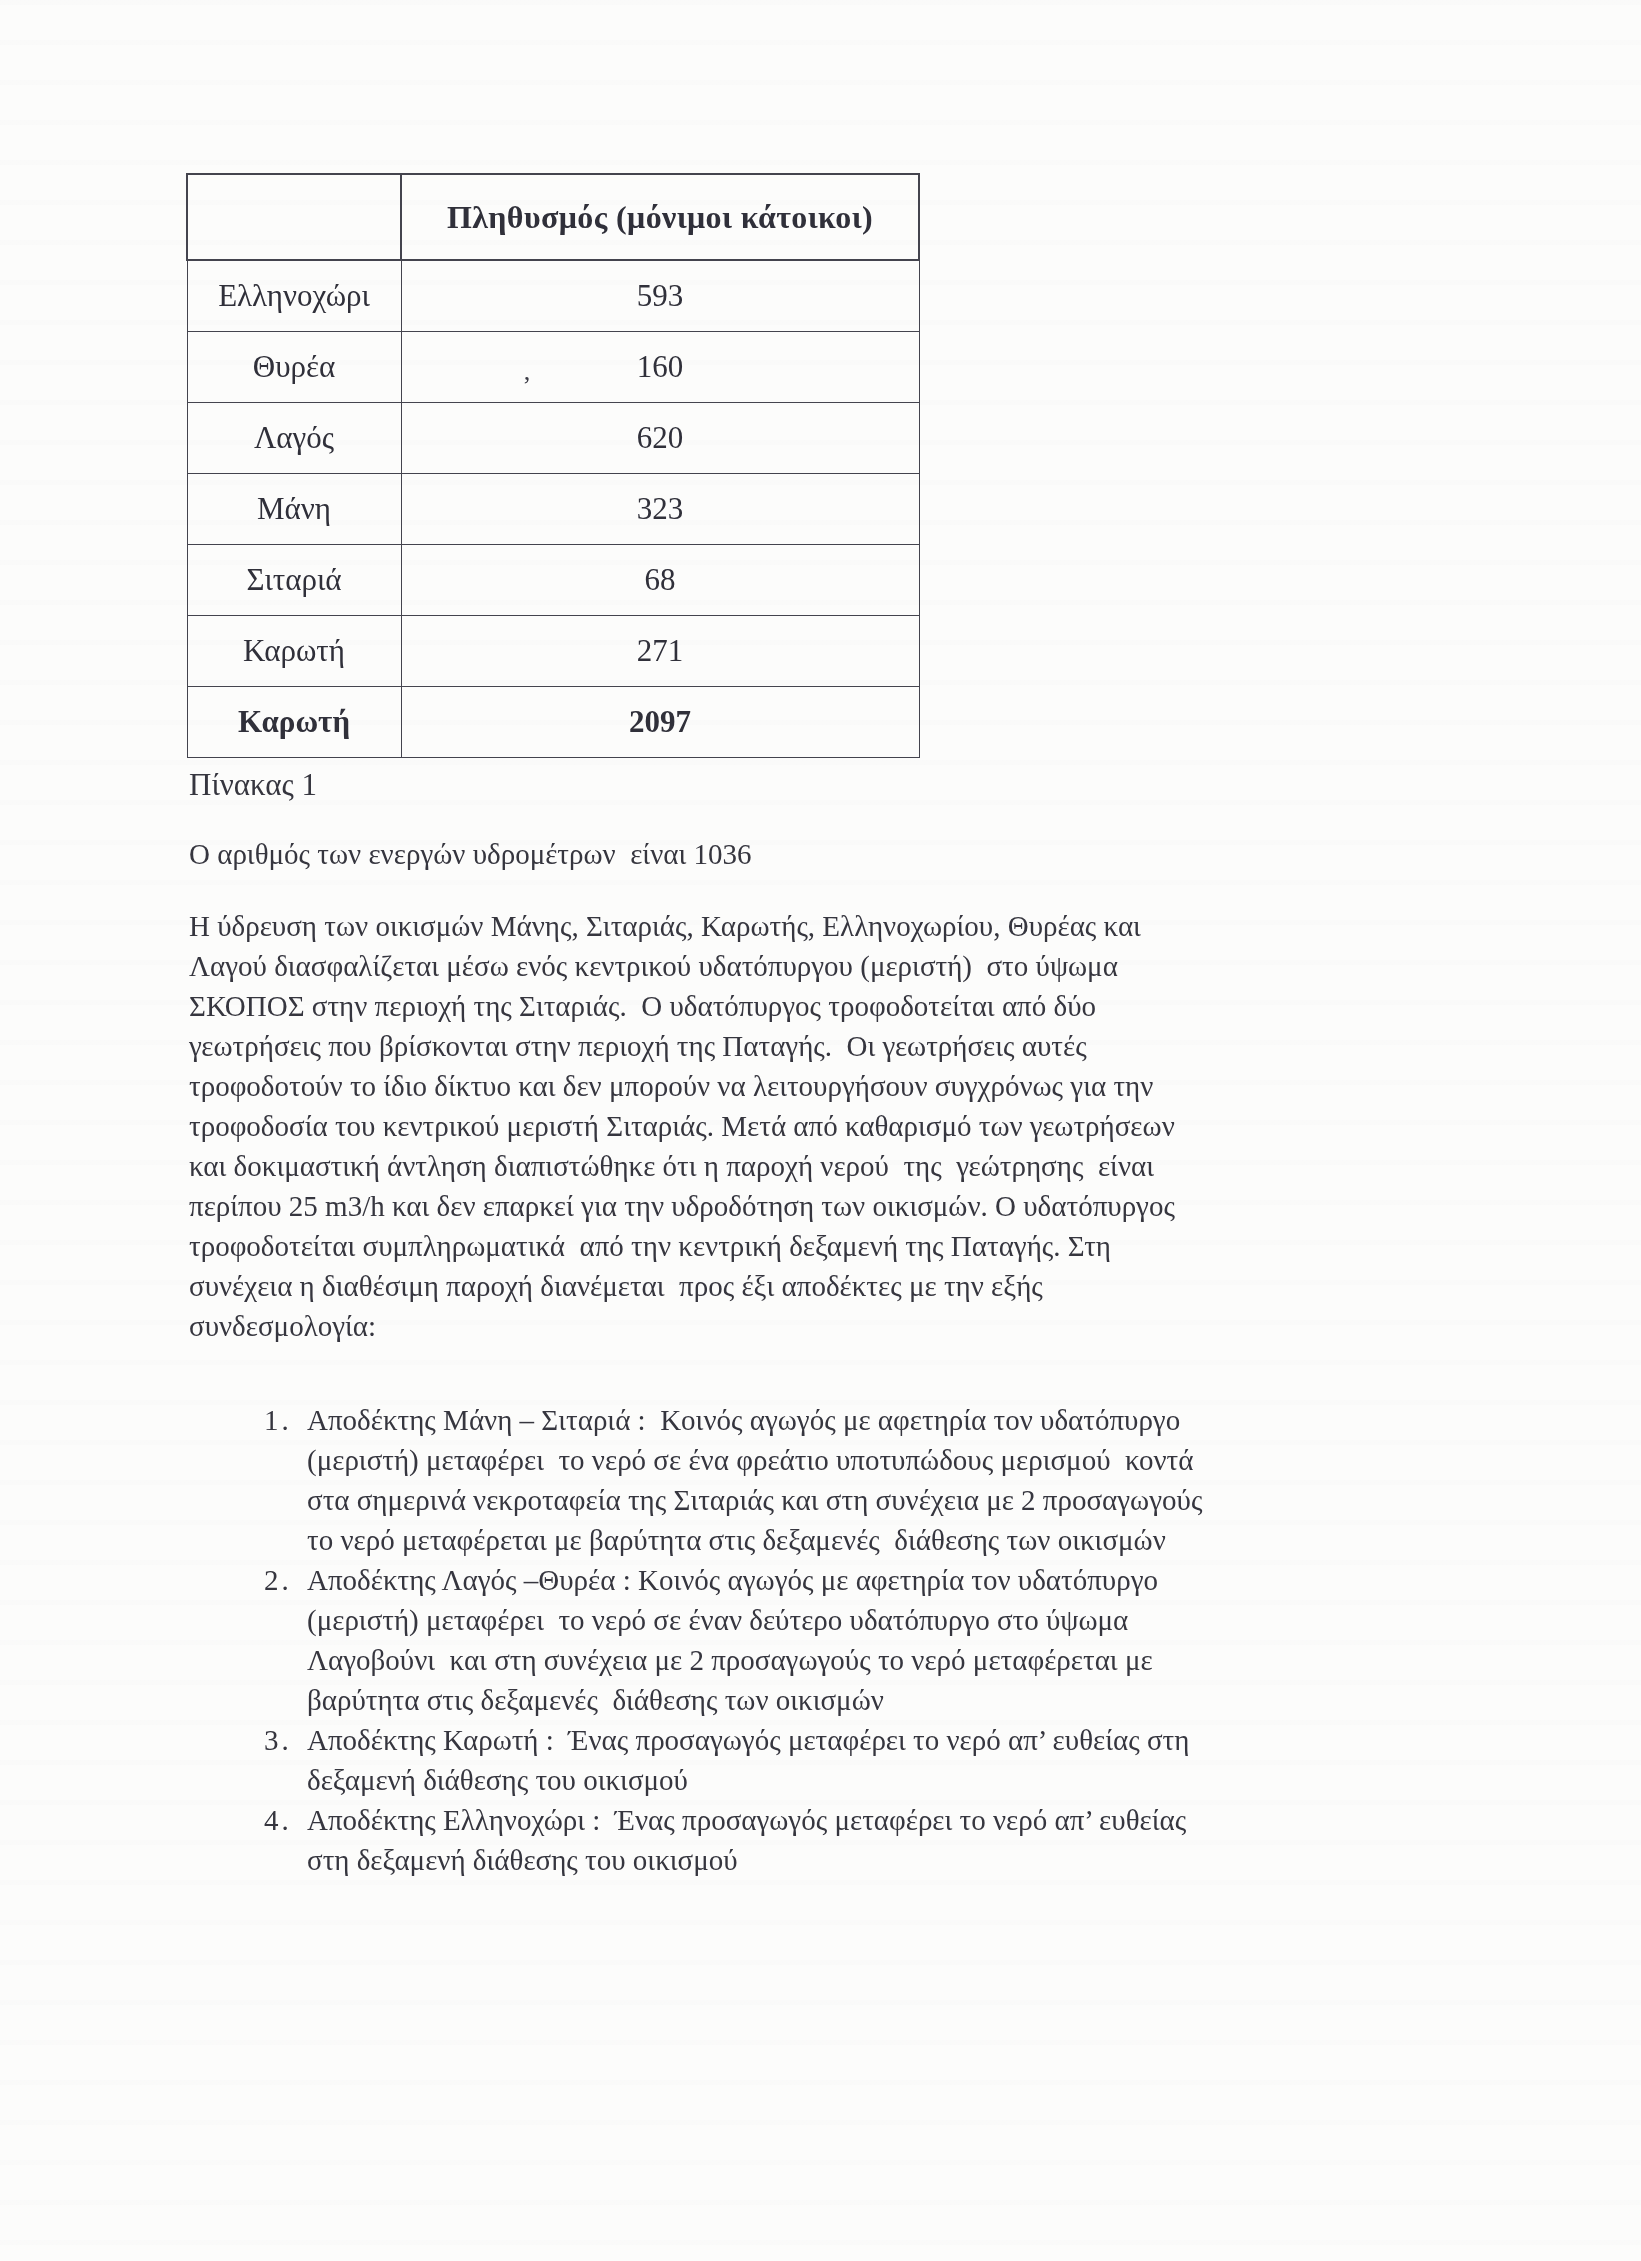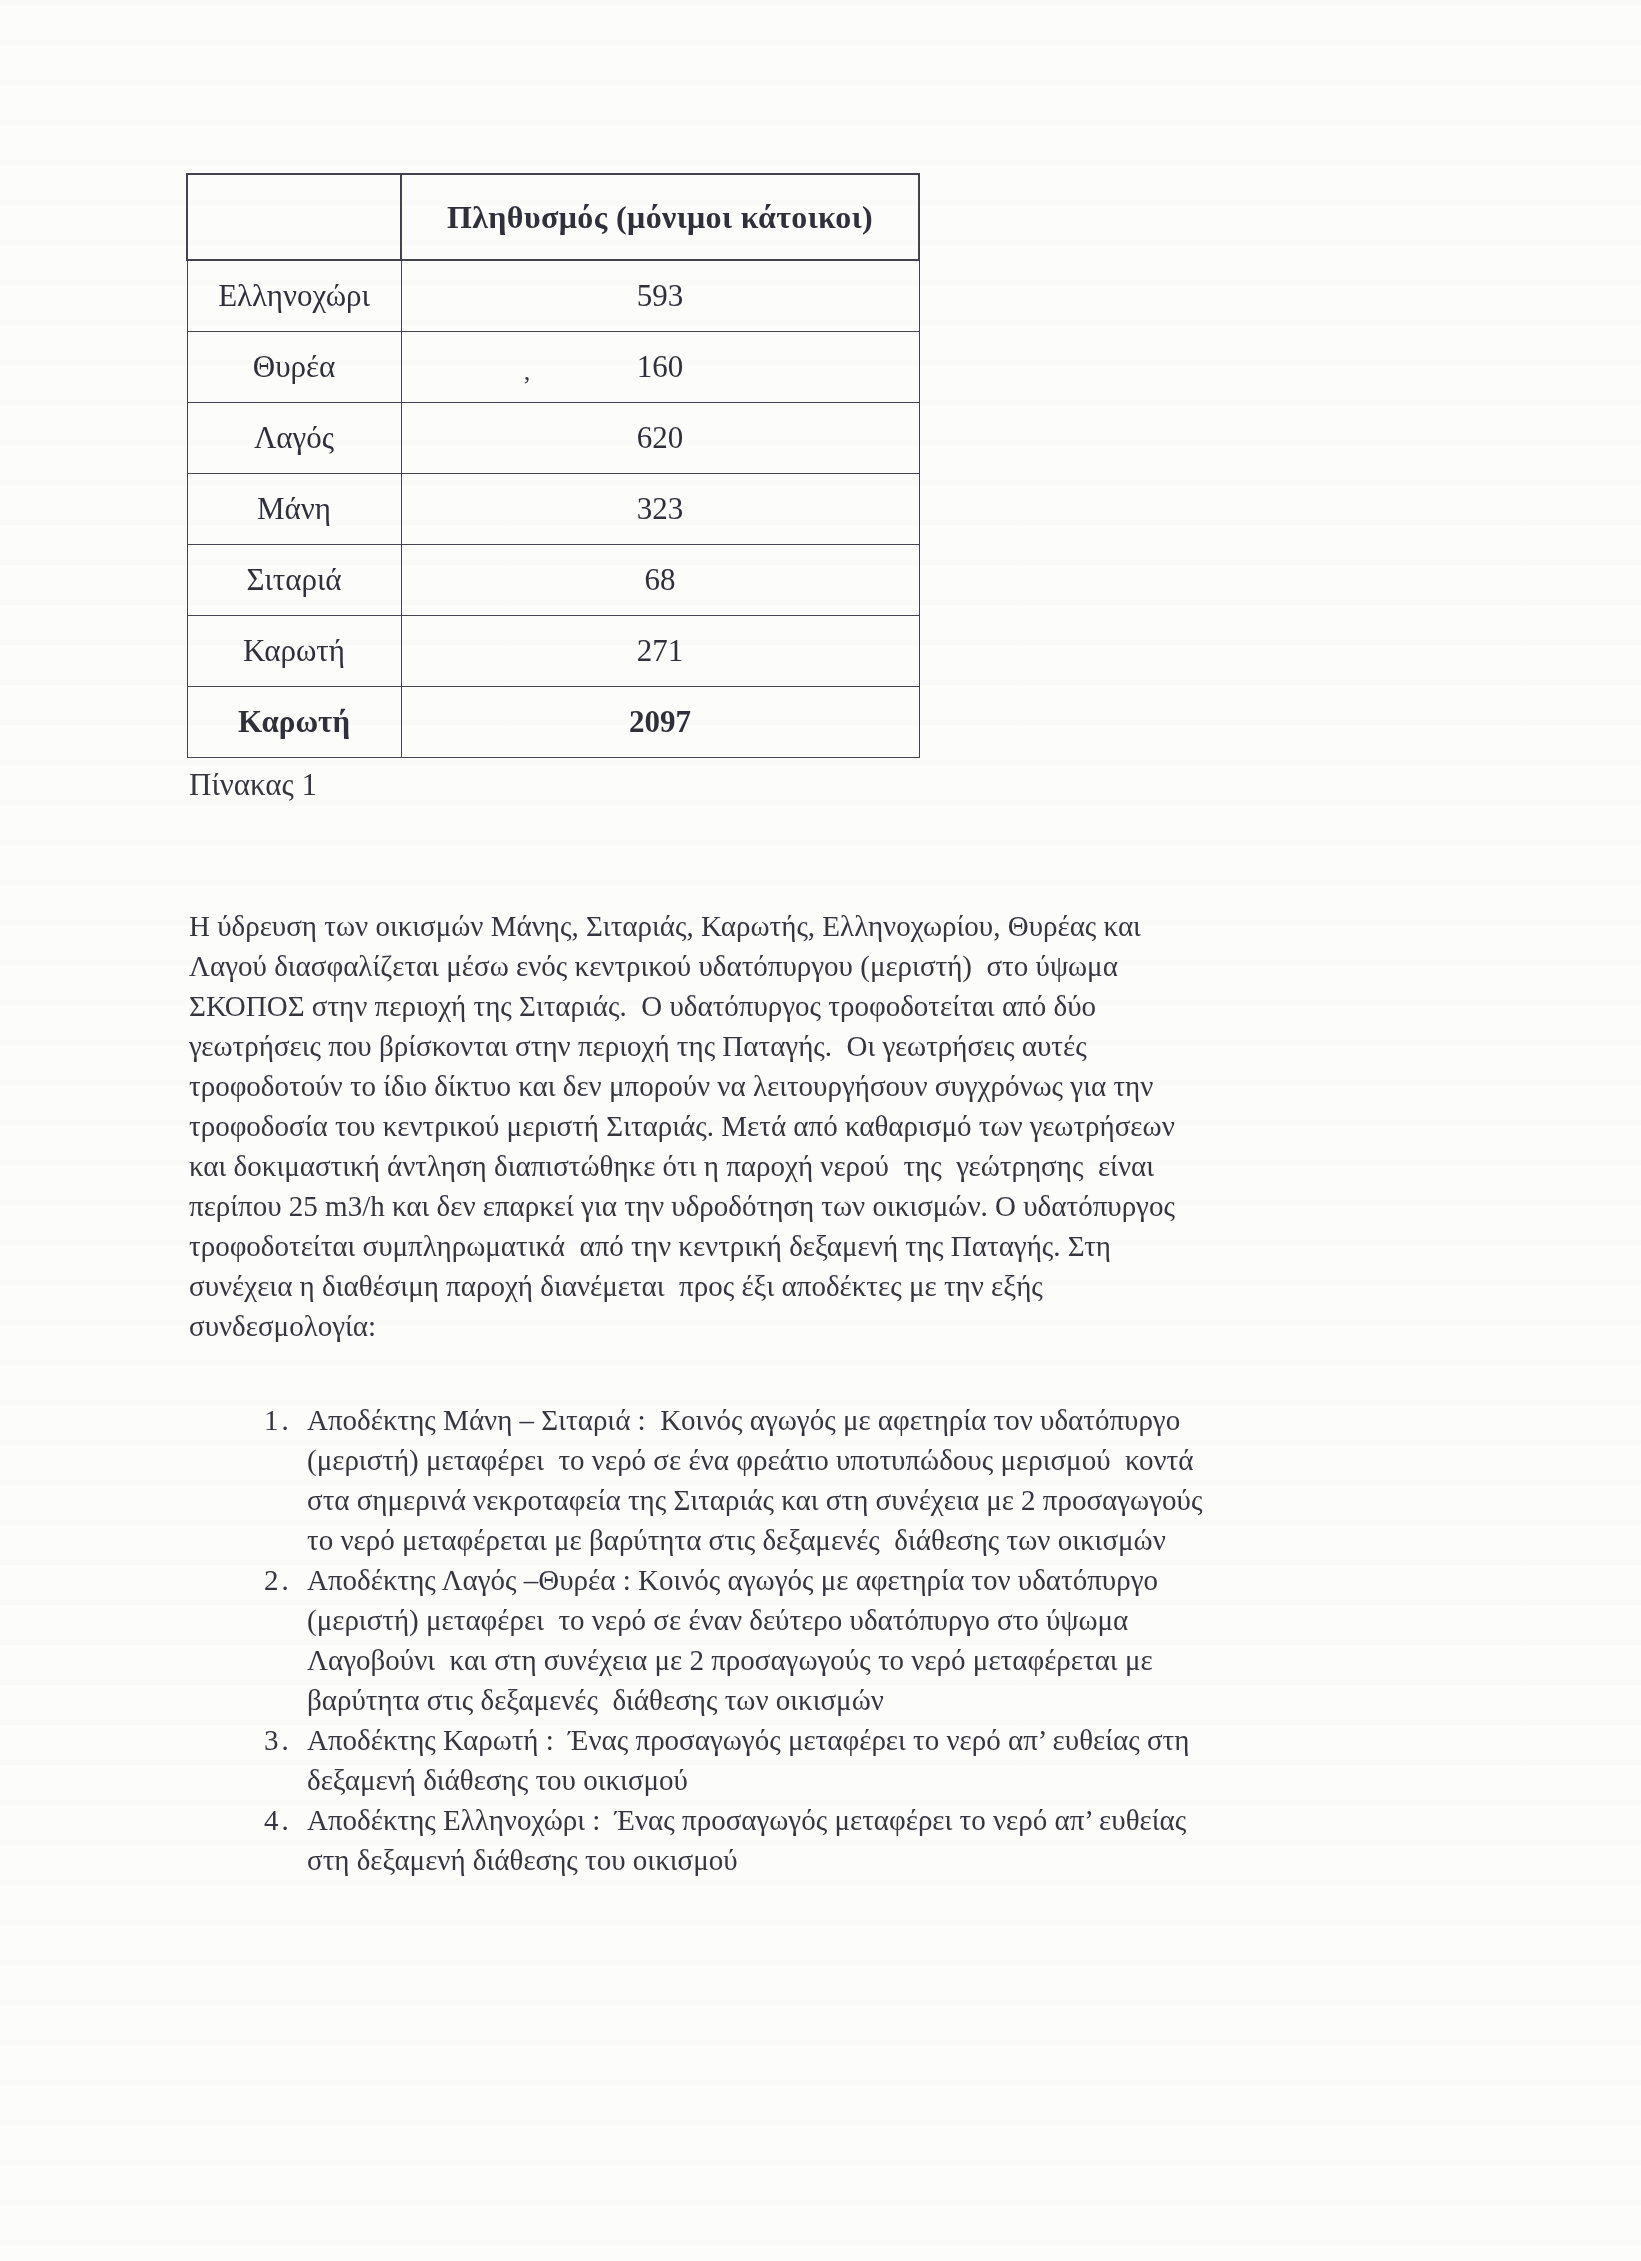--- a/index.html
+++ b/index.html
@@ -119,20 +119,21 @@
         </tr>
         <tr class="total-row">
           <td>Καρωτή</td>
           <td>2097</td>
         </tr>
       </tbody>
   </table>
 
   <div class="txt caption">Πίνακας 1</div>
 
+  <div class="txt hydro">Ο αριθμός των ενεργών υδρομέτρων  είναι 1036</div>
 
   <div class="txt intro">Η ύδρευση των οικισμών Μάνης, Σιταριάς, Καρωτής, Ελληνοχωρίου, Θυρέας και
 Λαγού διασφαλίζεται μέσω ενός κεντρικού υδατόπυργου (μεριστή)  στο ύψωμα
 ΣΚΟΠΟΣ στην περιοχή της Σιταριάς.  Ο υδατόπυργος τροφοδοτείται από δύο
 γεωτρήσεις που βρίσκονται στην περιοχή της Παταγής.  Οι γεωτρήσεις αυτές
 τροφοδοτούν το ίδιο δίκτυο και δεν μπορούν να λειτουργήσουν συγχρόνως για την
 τροφοδοσία του κεντρικού μεριστή Σιταριάς. Μετά από καθαρισμό των γεωτρήσεων
 και δοκιμαστική άντληση διαπιστώθηκε ότι η παροχή νερού  της  γεώτρησης  είναι
 περίπου 25 m3/h και δεν επαρκεί για την υδροδότηση των οικισμών. Ο υδατόπυργος
 τροφοδοτείται συμπληρωματικά  από την κεντρική δεξαμενή της Παταγής. Στη

